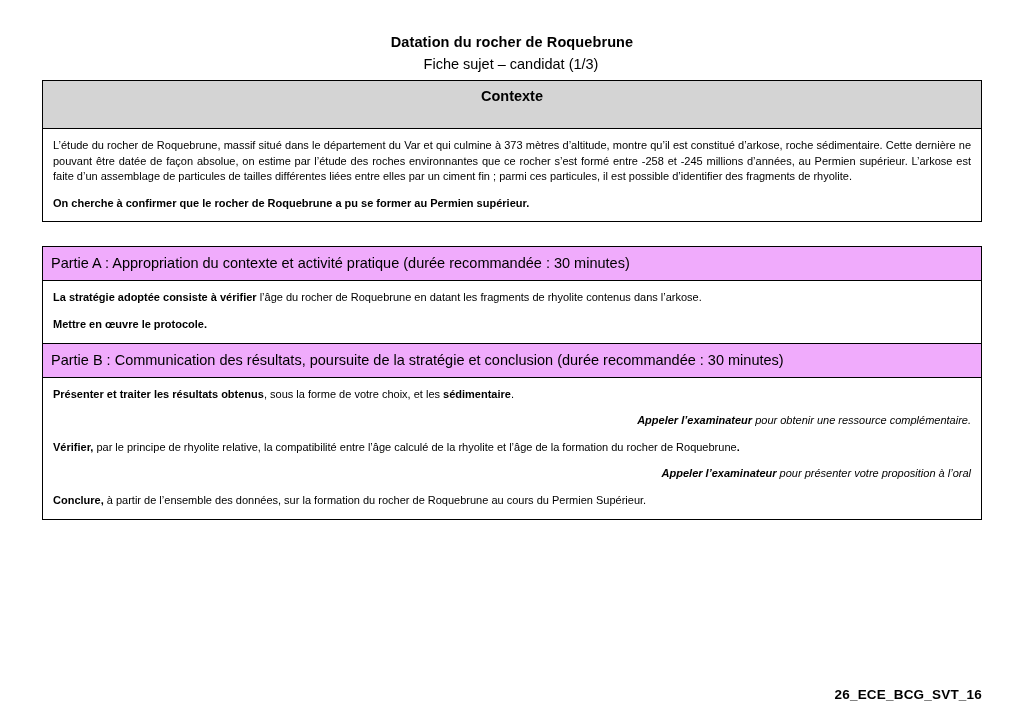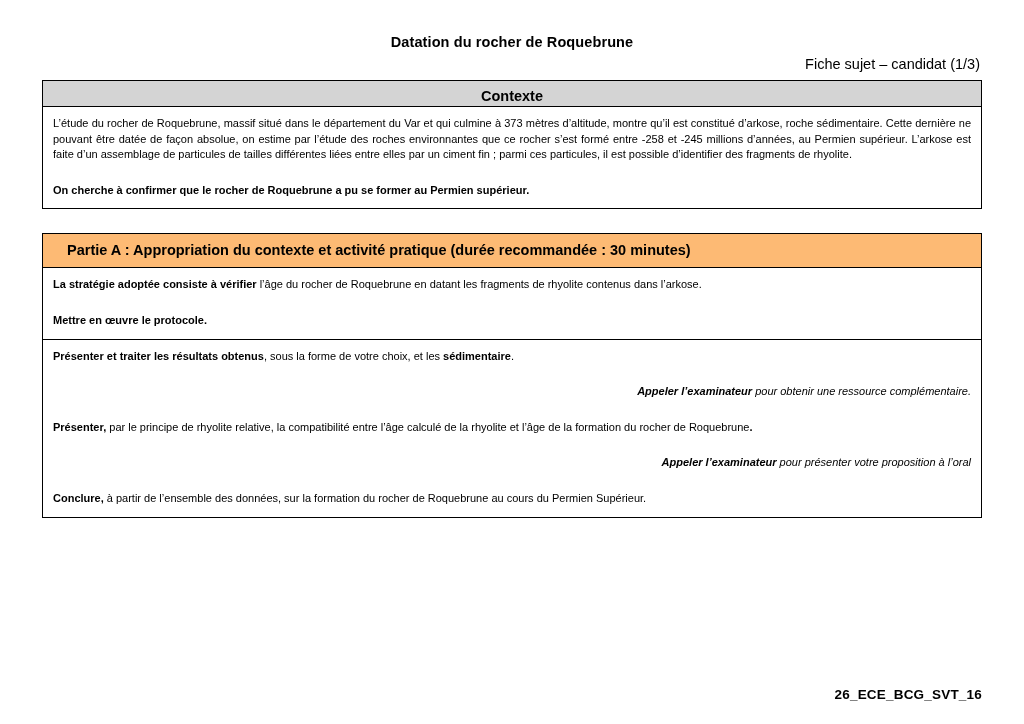--- a/index.html
+++ b/index.html
@@ -24,57 +24,57 @@
     padding: 26px 42px 0 42px;
   }
   .doc-title {
     text-align: center;
     font-weight: bold;
     font-size: 14.5px;
     letter-spacing: 0.1px;
     margin: 8px 0 0 0;
   }
   .sheet-ref {
-    text-align: right;
+    text-align: center;
     font-size: 14.5px;
     margin: 6px 2px 0 0;
   }
   table.block {
     width: 100%;
     border-collapse: collapse;
     table-layout: fixed;
     margin-top: 8px;
   }
   table.block td {
     border: 1px solid #000000;
     vertical-align: top;
   }
   .hdr {
     background: #d4d4d4;
     text-align: center;
     font-weight: bold;
     font-size: 14.5px;
-    padding: 7px 6px 2px 6px;
+    padding: 7px 6px 24px 6px;
   }
   .subhdr {
-    background: #fdba74;
-    font-weight: bold;
+    background: #f0abfc;
+    font-weight: normal;
     font-size: 14.5px;
-    padding: 8px 8px 9px 24px;
+    padding: 8px 8px 9px 8px;
   }
   .cell {
     font-size: 11px;
     line-height: 1.42;
     padding: 9px 10px 10px 10px;
   }
   .cell p {
     margin: 0;
   }
   .cell p + p {
-    margin-top: 20px;
+    margin-top: 11px;
   }
   .just {
     text-align: justify;
   }
   .center {
     text-align: right;
   }
   b, strong { font-weight: bold; }
   i, em { font-style: italic; }
   .footer {
@@ -116,24 +116,27 @@
     <tr>
       <td class="subhdr">Partie A : Appropriation du contexte et activité pratique (durée recommandée : 30 minutes)</td>
     </tr>
     <tr>
       <td class="cell">
         <p><b>La stratégie adoptée consiste à vérifier</b><span> l’âge du rocher de Roquebrune en datant les fragments de rhyolite contenus dans l’arkose.</span></p>
         <p><b>Mettre en œuvre le protocole.</b></p>
       </td>
     </tr>
     <tr>
+      <td class="subhdr">Partie B : Communication des résultats, poursuite de la stratégie et conclusion (durée recommandée : 30 minutes)</td>
+    </tr>
+    <tr>
       <td class="cell">
         <p><b>Présenter et traiter les résultats obtenus</b><span>, sous la forme de votre choix, et les </span><b>sédimentaire</b><span>.</span></p>
         <p class="center"><b><i>Appeler l’examinateur</i></b><i> pour obtenir une ressource complémentaire.</i></p>
-        <p><b>Présenter,</b><span> par le principe de rhyolite relative, la compatibilité entre l’âge calculé de la rhyolite et l’âge de la formation du rocher de Roquebrune</span><b>.</b></p>
+        <p><b>Vérifier,</b><span> par le principe de rhyolite relative, la compatibilité entre l’âge calculé de la rhyolite et l’âge de la formation du rocher de Roquebrune</span><b>.</b></p>
         <p class="center"><b><i>Appeler l’examinateur</i></b><i> pour présenter votre proposition à l’oral</i></p>
         <p><b>Conclure,</b><span> à partir de l’ensemble des données, sur la formation du rocher de Roquebrune au cours du Permien Supérieur.</span></p>
       </td>
     </tr>
   </tbody>
     </table>
 
   <div class="footer">26_ECE_BCG_SVT_16</div>
 
 </div>

